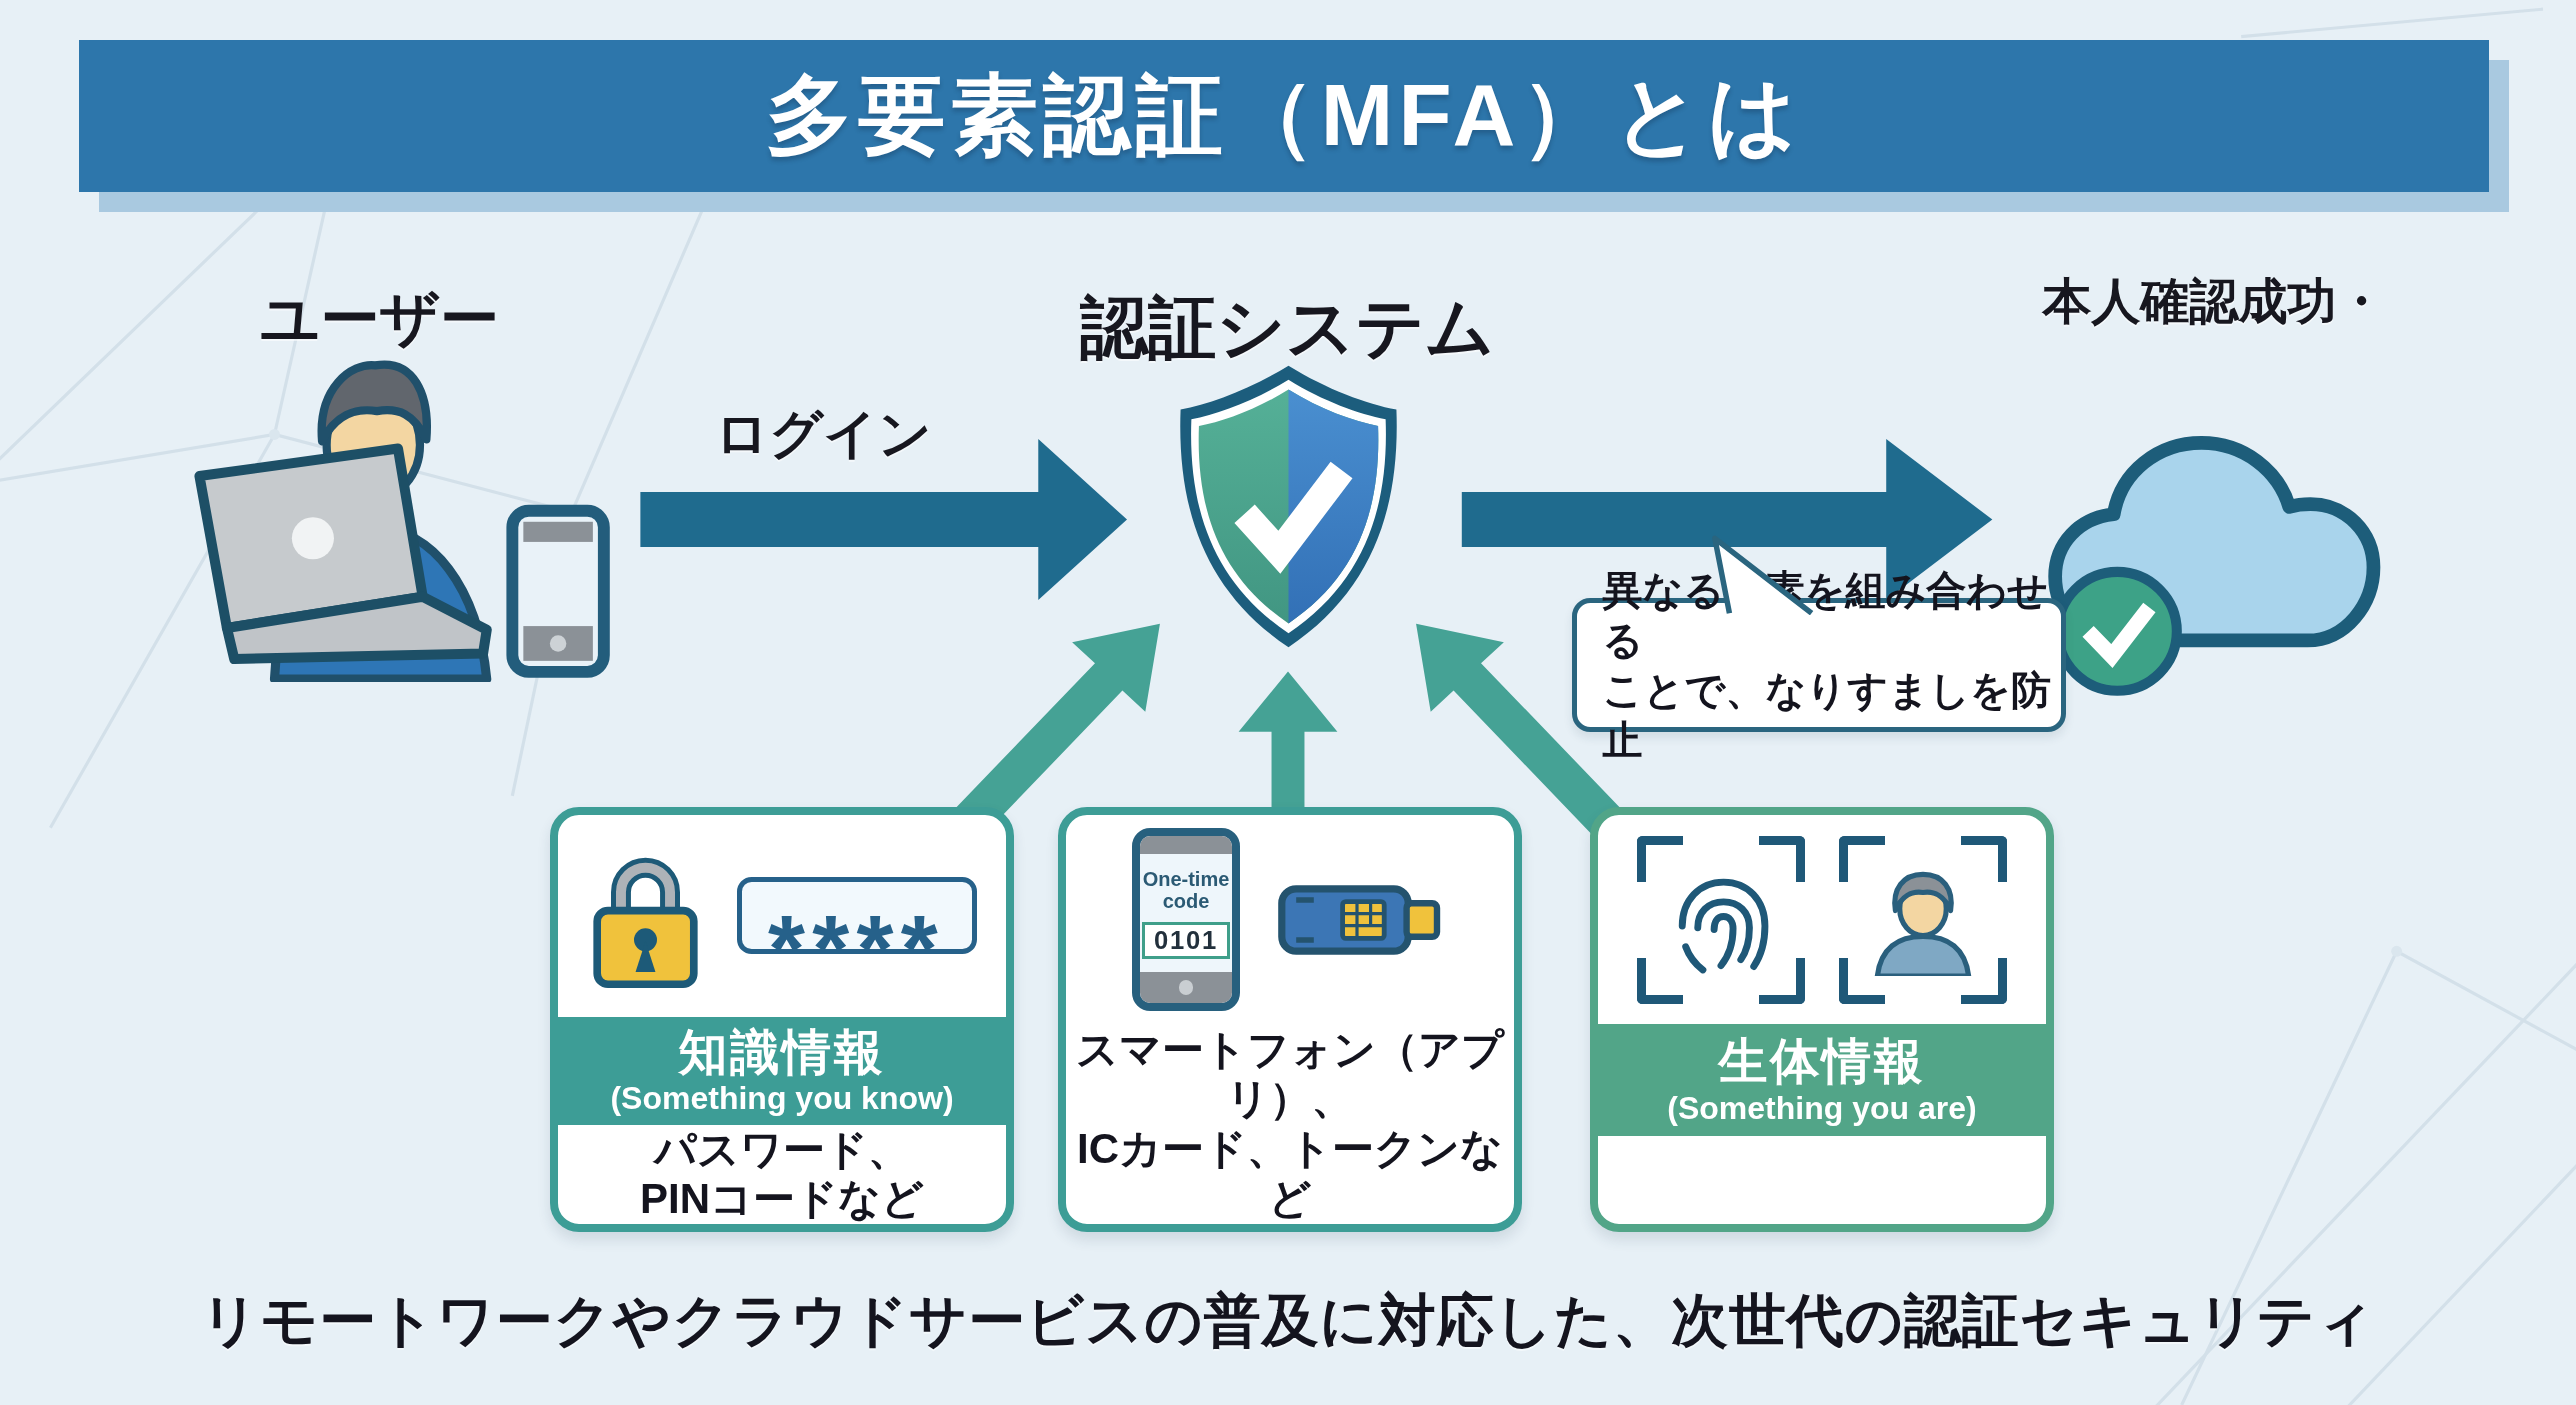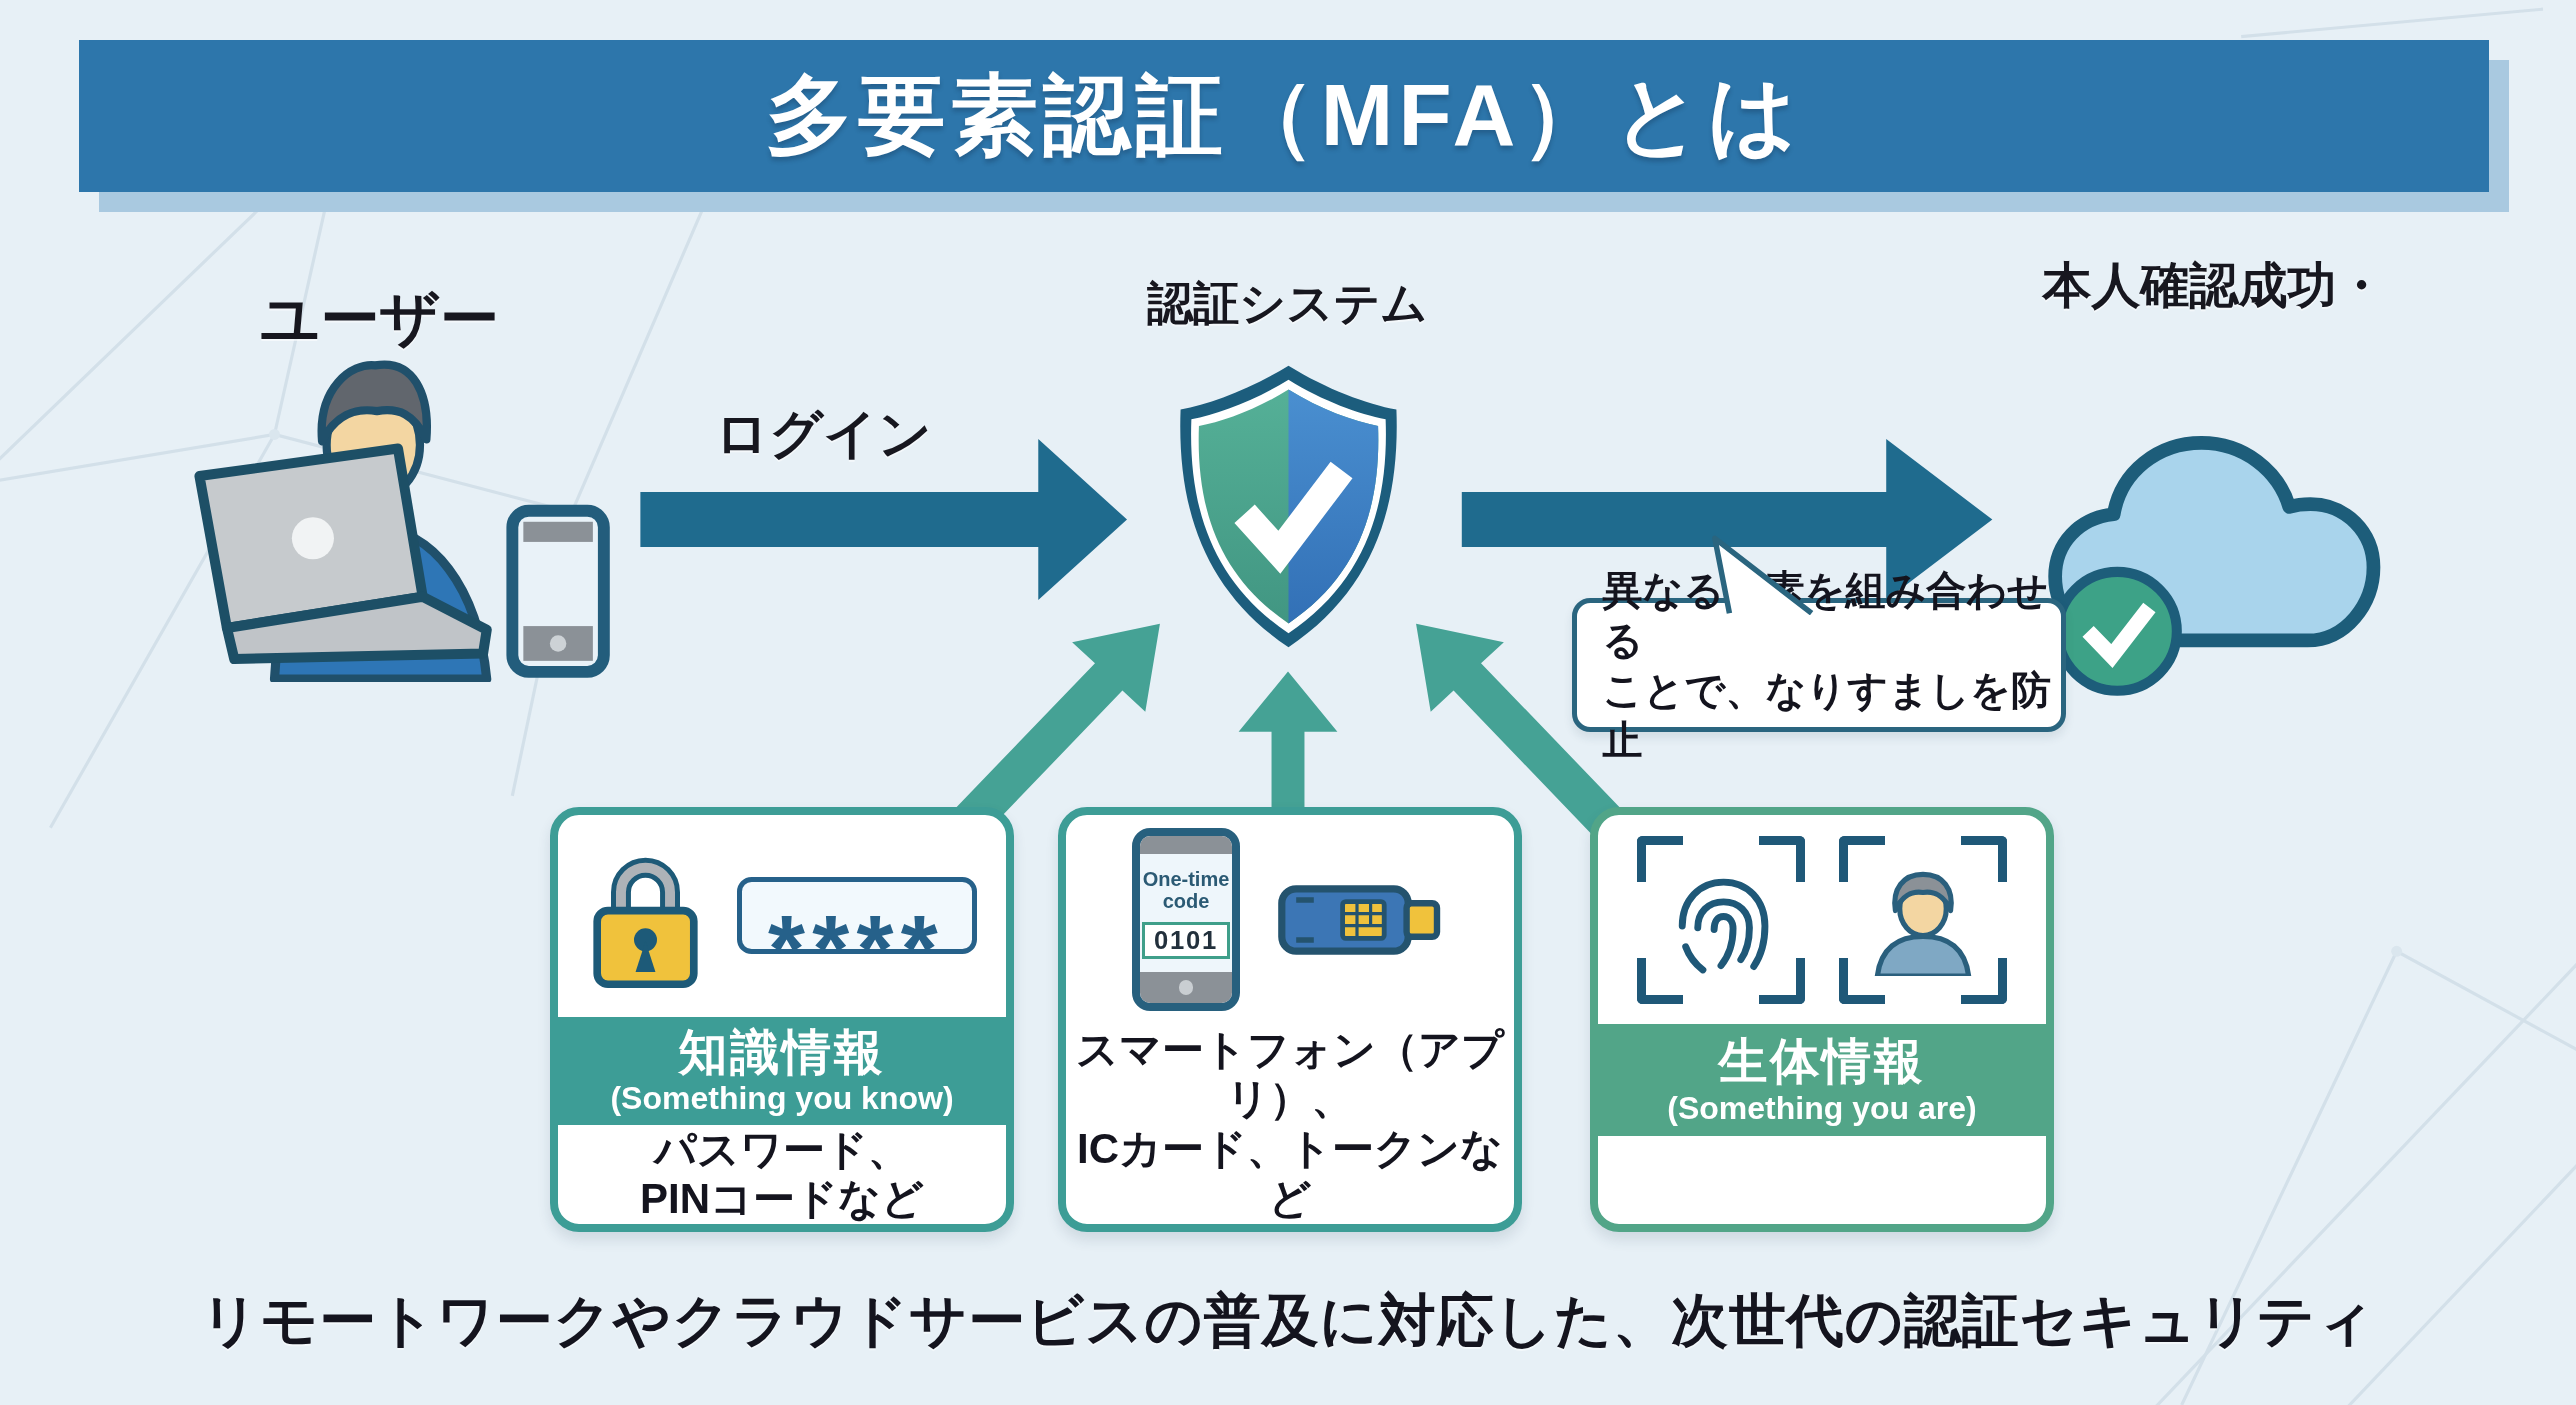--- a/index.html
+++ b/index.html
@@ -16,22 +16,22 @@
   .banner{left:79px;top:40px;width:2410px;height:152px;background:#2d76ab;z-index:2;
           display:flex;align-items:center;justify-content:center}
   .banner .t{font-size:87px;font-weight:bold;color:#fff;letter-spacing:5.5px;
              text-shadow:0 3.7px 4.6px rgba(15,40,70,.28)}
 
   
   .lbl{position:absolute;font-weight:bold;color:#17171f;z-index:2;text-align:center;
        text-shadow:0 1.8px 0 rgba(255,255,255,.55)}
   .lbl-user{left:224px;top:280px;width:311px;font-size:59px}
   .lbl-login{left:668px;top:399px;width:311px;font-size:53px}
-  .lbl-auth{left:1059px;top:273px;width:457px;font-size:46px}
-  .lbl-result{left:1947px;top:256px;width:534px;font-size:49px;line-height:1.22}
+  .lbl-auth{left:1059px;top:283px;width:457px;font-size:68px}
+  .lbl-result{left:1947px;top:272px;width:534px;font-size:49px;line-height:1.22}
 
   
   .arrows{left:0;top:0;z-index:1}
 
   
   .user-illu{left:183px;top:357px;z-index:2}
   .shield{left:1164px;top:362px;z-index:2}
   .cloud{left:2033px;top:388px;z-index:2}
 
   

